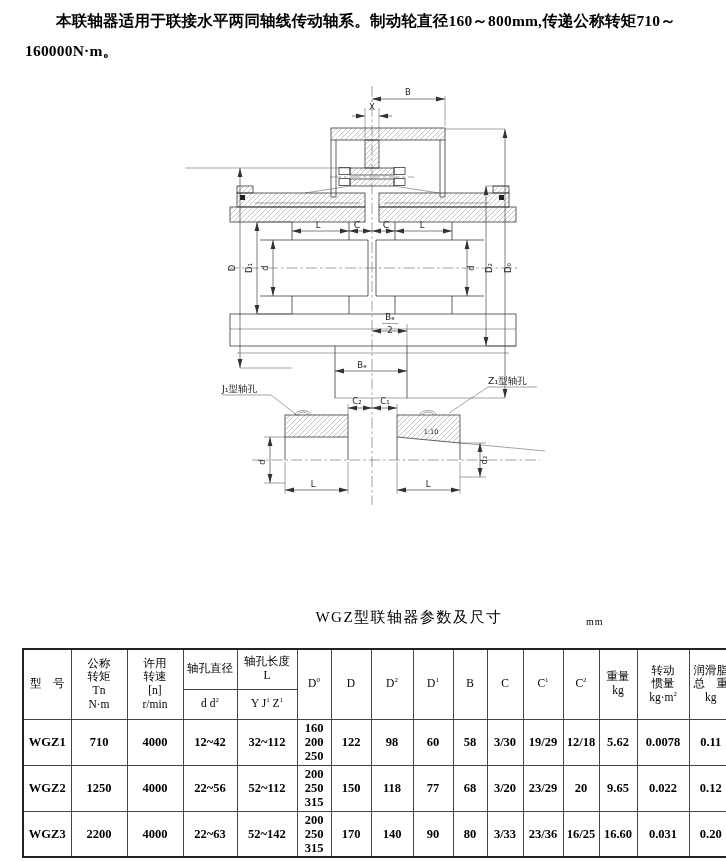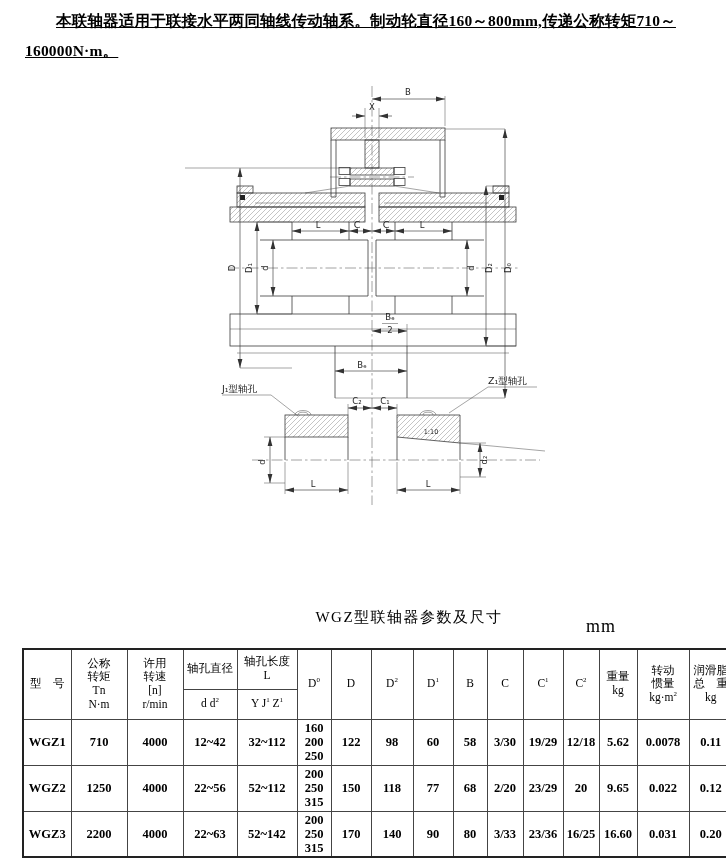--- a/index.html
+++ b/index.html
@@ -4,26 +4,26 @@
 <style>
   html,body{margin:0;padding:0;}
   body{
     width:726px;height:862px;position:relative;background:#ffffff;
     font-family:"Liberation Serif","DejaVu Serif",serif;color:#000;
     overflow:hidden;
   }
   .intro{
     position:absolute;left:25px;top:6px;width:678px;
     font-size:15.5px;line-height:1.95;font-weight:600;
-    text-indent:2em;margin:0;letter-spacing:0.2px;text-decoration:underline;
+    text-indent:2em;margin:0;letter-spacing:0.2px;
   }
   .drawing-wrap{position:absolute;left:180px;top:82px;width:375px;height:435px;}
   .tbl-title-row{position:absolute;left:22px;top:608px;width:684px;text-align:center;
     font-size:15px;letter-spacing:1.5px;text-indent:90px;}
-  .tbl-unit{position:absolute;left:586px;top:616px;font-size:18px;letter-spacing:1px;}
+  .tbl-unit{position:absolute;left:586px;top:616px;font-size:10px;letter-spacing:1px;}
   table.ptable{
     position:absolute;left:22px;top:648px;width:684px;height:208px;
     border-collapse:collapse;table-layout:fixed;
     font-size:12px;border:2px solid #222;
   }
   table.ptable th,table.ptable td{
     border:1px solid #444;text-align:center;vertical-align:middle;
     padding:0 1px;font-weight:normal;line-height:1.2;
   }
   table.ptable td{font-size:12.5px;white-space:pre-line;line-height:1.12;font-weight:bold;}
@@ -250,21 +250,21 @@
     <td>4000</td>
     <td>22~56</td>
     <td>52~112</td>
     <td>200
 250
 315</td>
     <td>150</td>
     <td>118</td>
     <td>77</td>
     <td>68</td>
-    <td>2/20</td>
+    <td>3/20</td>
     <td>23/29</td>
     <td>20</td>
     <td>9.65</td>
     <td>0.022</td>
     <td>0.12</td>
   </tr>
   <tr style="height:46px">
     <td>WGZ3</td>
     <td>2200</td>
     <td>4000</td>

